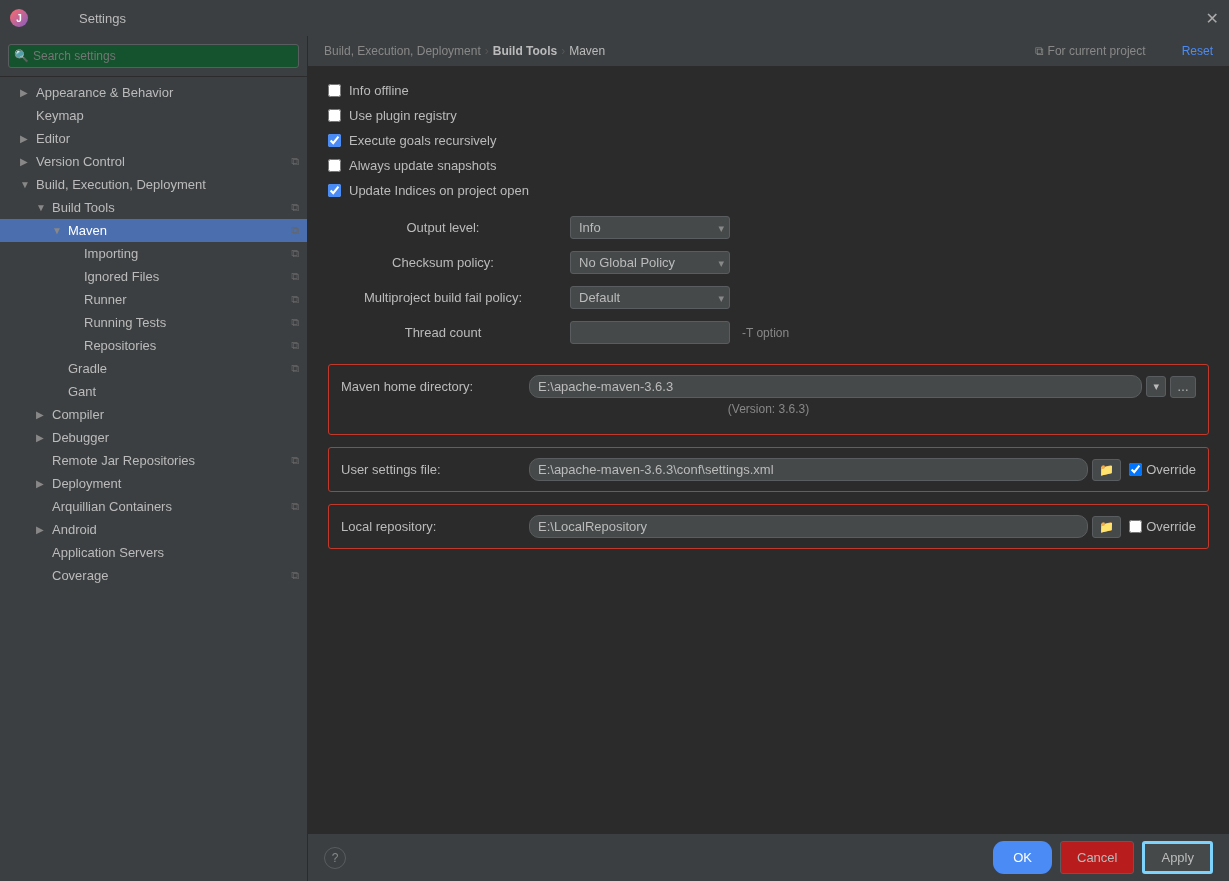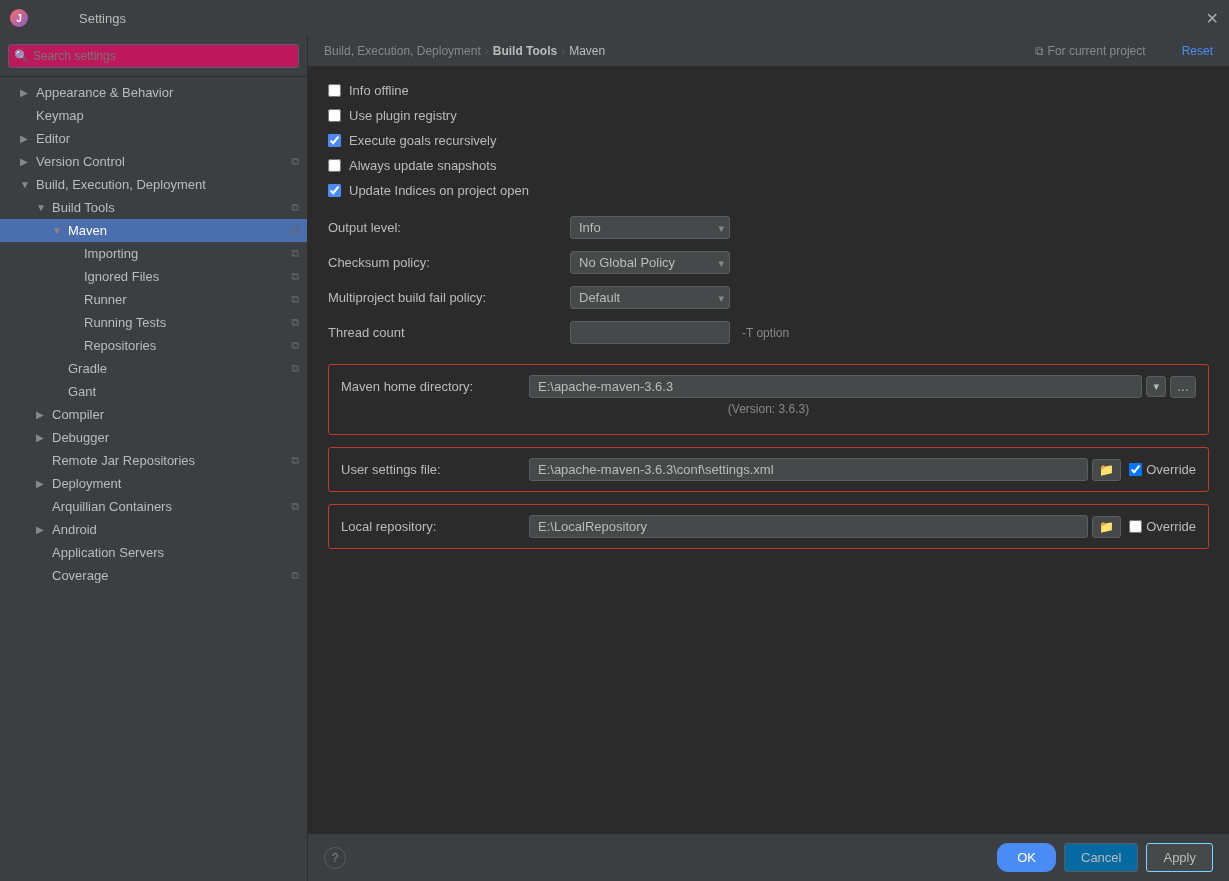--- a/index.html
+++ b/index.html
@@ -62,21 +62,21 @@
       flex-direction: column;
       flex-shrink: 0;
       overflow-y: auto;
     }
     .search-box {
       padding: 8px;
       border-bottom: 1px solid #2b2b2b;
     }
     .search-input {
       width: 100%;
-      background: #be185d;
+      background: #14532d;
       border: 1px solid #5a5d5f;
       color: #bbb;
       padding: 4px 8px 4px 24px;
       border-radius: 3px;
       font-size: 12px;
       outline: none;
     }
     .search-wrap {
       position: relative;
     }
@@ -185,20 +185,21 @@
     .form-row {
       display: flex;
       align-items: center;
       margin-bottom: 12px;
       gap: 12px;
     }
     .form-label {
       color: #bbb;
       font-size: 13px;
       min-width: 230px;
+      text-align: center;
     }
     .form-select {
       background: #45494a;
       border: 1px solid #5a5d5f;
       color: #bbb;
       padding: 3px 24px 3px 8px;
       border-radius: 3px;
       font-size: 13px;
       outline: none;
       min-width: 160px;
@@ -258,21 +259,21 @@
       display: flex;
       gap: 4px;
       align-items: center;
     }
     .path-input {
       flex: 1;
       background: #45494a;
       border: 1px solid #5a5d5f;
       color: #bbb;
       padding: 3px 8px;
-      border-radius: 3px;
+      border-radius: 10px;
       font-size: 13px;
       outline: none;
     }
     .path-dropdown-btn {
       background: #45494a;
       border: 1px solid #5a5d5f;
       color: #bbb;
       padding: 3px 6px;
       border-radius: 3px;
       cursor: pointer;
@@ -331,31 +332,31 @@
     .btn-ok {
       background: #4b8bf5;
       border: none;
       color: white;
       padding: 6px 20px;
       border-radius: 11px;
       cursor: pointer;
       font-size: 13px;
     }
     .btn-cancel {
-      background: #0369a1;
+      background: #b91c1c;
       border: 1px solid #5a5d5f;
       color: #bbb;
       padding: 6px 16px;
       border-radius: 3px;
       cursor: pointer;
       font-size: 13px;
     }
     .btn-apply {
       background: #45494a;
-      border: 1px solid #7dd3fc;
+      border: 3px solid #7dd3fc;
       color: #bbb;
       padding: 6px 16px;
       border-radius: 3px;
       cursor: pointer;
       font-size: 13px;
     }
     ::-webkit-scrollbar { width: 8px; }
     ::-webkit-scrollbar-track { background: #3c3f41; }
     ::-webkit-scrollbar-thumb { background: #5a5d5f; border-radius: 4px; }
   </style>

